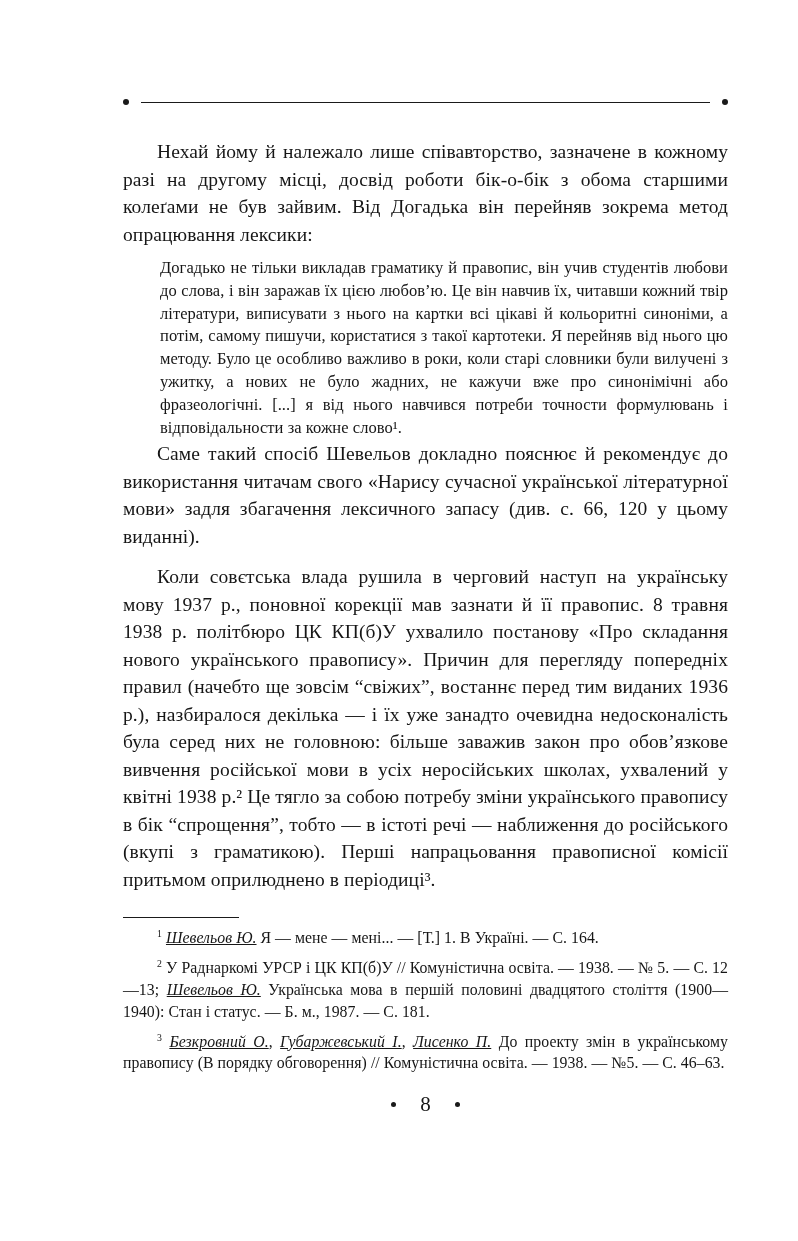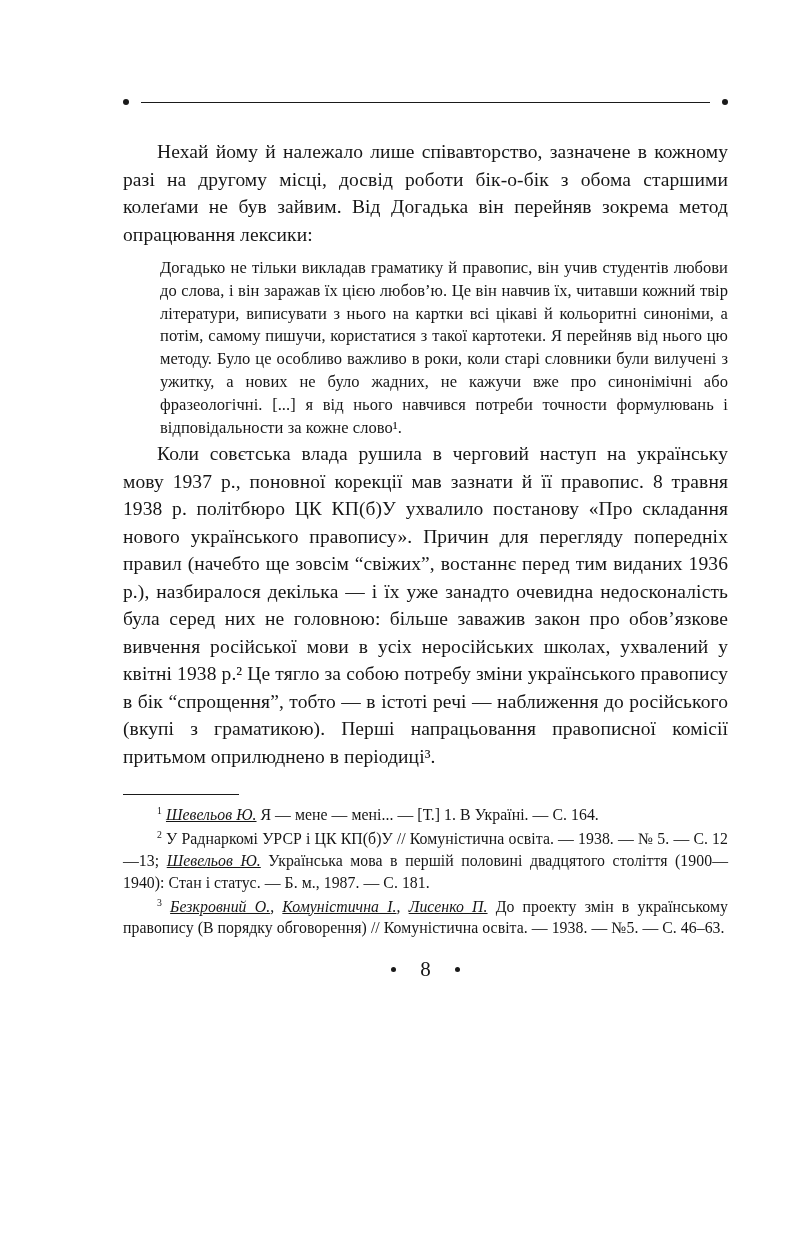--- a/index.html
+++ b/index.html
@@ -73,21 +73,21 @@
     margin: 0 0 9px 0;
   }
   .footnote {
     margin: 0;
     font-size: 15.8px;
     line-height: 21.8px;
     text-align: justify;
     text-indent: 34px;
     letter-spacing: 0.05px;
   }
-  .footnote + .footnote { margin-top: 2px; }
+  .footnote + .footnote { margin-top: 8px; }
   .it { font-style: italic; text-decoration: underline; }
   
   .footer {
     margin-top: 20px;
     display: flex;
     align-items: center;
     justify-content: center;
     gap: 24px;
   }
   .footer .dot { width: 5px; height: 5px; }
@@ -105,29 +105,30 @@
     <span class="dot"></span>
     <span class="rule-line"></span>
     <span class="dot"></span>
   </div>
 
   <div class="content">
     <p class="body-para">Нехай йому й належало лише співавторство, зазначене в кожному разі на другому місці, досвід роботи бік-о-бік з обома старшими колеґами не був зайвим. Від Догадька він перейняв зокрема метод опрацювання лексики:</p>
 
     <div class="quote">Догадько не тільки викладав граматику й правопис, він учив студентів любови до слова, і він заражав їх цією любов’ю. Це він навчив їх, читавши кожний твір літератури, виписувати з нього на картки всі цікаві й кольоритні синоніми, а потім, самому пишучи, користатися з такої картотеки. Я перейняв від нього цю методу. Було це особливо важливо в роки, коли старі словники були вилучені з ужитку, а нових не було жадних, не кажучи вже про синонімічні або фразеологічні. [...] я від нього навчився потреби точности формулювань і відповідальности за кожне слово¹.</div>
 
+    <p class="body-para">Саме такий спосіб Шевельов докладно пояснює й рекомендує до використання читачам свого «Нарису сучасної української літературної мови» задля збагачення лексичного запасу (див. с. 66, 120 у цьому виданні).</p>
 
     <p class="body-para">Коли совєтська влада рушила в черговий наступ на українську мову 1937 р., поновної корекції мав зазнати й її правопис. 8 травня 1938 р. політбюро ЦК КП(б)У ухвалило постанову «Про складання нового українського правопису». Причин для перегляду попередніх правил (начебто ще зовсім “свіжих”, востаннє перед тим виданих 1936 р.), назбиралося декілька — і їх уже занадто очевидна недосконалість була серед них не головною: більше заважив закон про обов’язкове вивчення російської мови в усіх неросійських школах, ухвалений у квітні 1938 р.² Це тягло за собою потребу зміни українського правопису в бік “спрощення”, тобто — в істоті речі — наближення до російського (вкупі з граматикою). Перші напрацьовання правописної комісії притьмом оприлюднено в періодиці³.</p>
   </div>
 
   <div class="footnotes">
     <div class="fn-rule"></div>
     <p class="footnote"><sup>1</sup> <span class="it">Шевельов Ю.</span><span> Я — мене — мені... — [Т.] 1. В Україні. — С. 164.</span></p>
     <p class="footnote"><sup>2</sup> <span>У Раднаркомі УРСР і ЦК КП(б)У // Комуністична освіта. — 1938. — № 5. — С. 12—13; </span><span class="it">Шевельов Ю.</span><span> Українська мова в першій половині двадцятого століття (1900—1940): Стан і статус. — Б. м., 1987. — С. 181.</span></p>
-    <p class="footnote"><sup>3</sup> <span class="it">Безкровний О.</span><span>, </span><span class="it">Комуністична І.</span><span>, </span><span class="it">Лисенко П.</span><span> До проекту змін в українському правопису (В порядку обговорення) // Комуністична освіта. — 1938. — №5. — С. 46–63.</span></p>
+    <p class="footnote"><sup>3</sup> <span class="it">Безкровний О.</span><span>, </span><span class="it">Губаржевський І.</span><span>, </span><span class="it">Лисенко П.</span><span> До проекту змін в українському правопису (В порядку обговорення) // Комуністична освіта. — 1938. — №5. — С. 46–63.</span></p>
   </div>
 
   <div class="footer">
     <span class="dot"></span>
     <span class="page-num">8</span>
     <span class="dot"></span>
   </div>
 
 </div>
 

